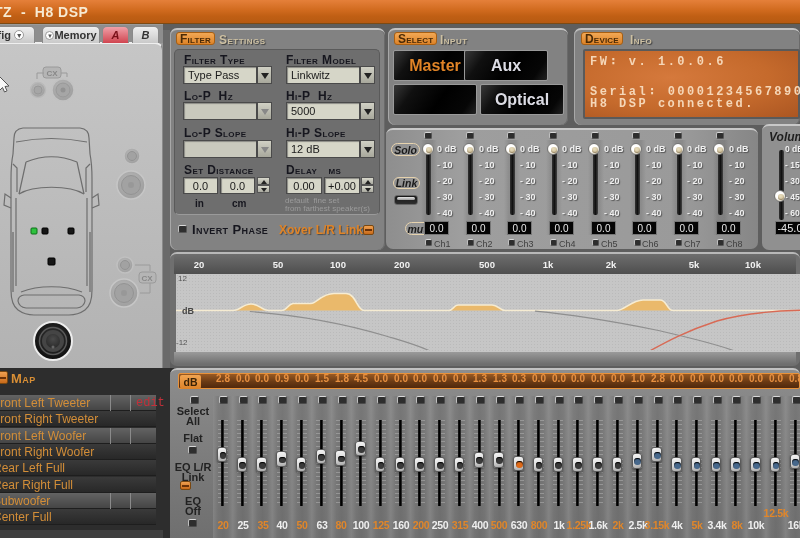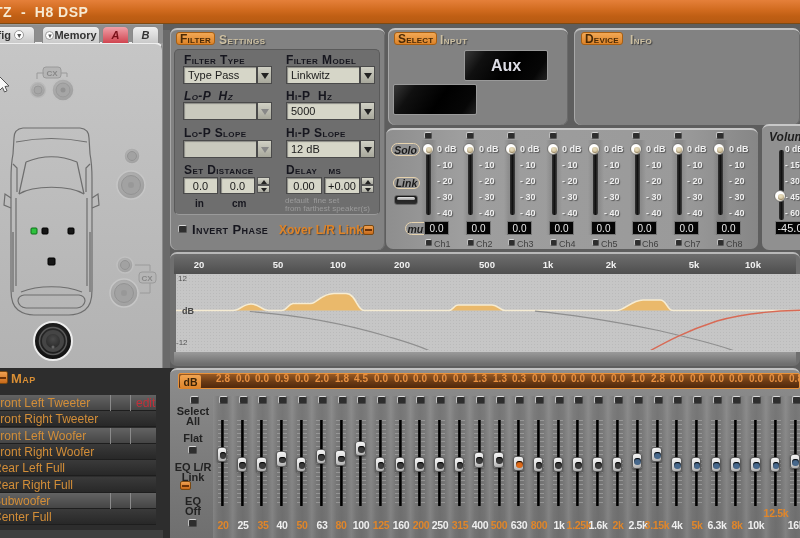--- a/index.html
+++ b/index.html
@@ -164,21 +164,21 @@
   <div id="filterpanel" class="panel">
     <div class="tag" style="left:6px;top:2px;">Filter</div>
     <div class="tagword" style="left:49px;top:3px;">Settings</div>
     <div id="filterinner">
       <div class="flabel" style="left:9px;top:5px;">Filter Type</div>
       <div class="flabel" style="left:111px;top:5px;">Filter Model</div>
       <div class="dd" style="left:8px;top:16px;width:74px;">Type Pass</div>
         <div class="ddbtn" style="left:82px;top:16px;"></div>
       <div class="dd" style="left:111px;top:16px;width:74px;">Linkwitz</div>
         <div class="ddbtn" style="left:185px;top:16px;"></div>
-      <div class="flabel" style="left:9px;top:41px;font-style:italic;">Lo-P&nbsp; Hz</div>
+      <div class="flabel" style="left:9px;top:41px;">Lo-P&nbsp; Hz</div>
       <div class="flabel" style="left:111px;top:41px;">Hi-P&nbsp; Hz</div>
       <div class="dd" style="left:8px;top:52px;width:74px;background:#c9c9bd;"></div>
         <div class="ddbtn dis" style="left:82px;top:52px;"></div>
       <div class="dd" style="left:111px;top:52px;width:74px;">5000</div>
         <div class="ddbtn" style="left:185px;top:52px;"></div>
       <div class="flabel" style="left:9px;top:78px;">Lo-P Slope</div>
       <div class="flabel" style="left:111px;top:78px;">Hi-P Slope</div>
       <div class="dd" style="left:8px;top:90px;width:74px;background:#c9c9bd;"></div>
         <div class="ddbtn dis" style="left:82px;top:90px;"></div>
       <div class="dd" style="left:111px;top:90px;width:74px;">12 dB</div>
@@ -204,26 +204,33 @@
     <div class="checkbox" style="left:8px;top:195px;"></div>
     <div class="flabel" style="left:22px;top:194px;font-size:13px;">Invert Phase</div>
     <div style="position:absolute;left:109px;top:193px;color:#e08427;font-weight:bold;font-size:12px;text-shadow:1px 1px 1px #4a4a4a;">Xover L/R Link</div>
     <div style="position:absolute;left:193px;top:195px;width:11px;height:10px;background:linear-gradient(#f0a050,#c86a1a);border:1px solid #7a4810;border-radius:2px;">
         <div style="position:absolute;left:1px;top:3px;width:7px;height:2px;background:#6a3208;"></div>
       </div>
   </div>
   <div id="selectpanel" class="panel">
     <div class="tag" style="left:6px;top:2px;">Select</div>
     <div class="tagword" style="left:52px;top:3px;">Input</div>
+    <div class="inbtn" style="left:5px;top:20px;color:#e08427;">Master</div>
     <div class="inbtn" style="left:76px;top:20px;">Aux</div>
     <div class="inbtn" style="left:5px;top:54px;"></div>
+    <div class="inbtn" style="left:92px;top:54px;">Optical</div>
   </div>
   <div id="devicepanel" class="panel">
     <div class="tag" style="left:7px;top:2px;">Device</div>
     <div class="tagword" style="left:56px;top:3px;">Info</div>
+    <div id="lcd">
+      <div style="left:5px;top:3px;">FW∶ v. 1.0.0.6</div>
+      <div style="left:5px;top:33px;">Serial∶ 00001234567890</div>
+      <div style="left:5px;top:46px;">H8 DSP connected.</div>
+    </div>
   </div>
   <div id="chpanel" class="abs">
       <div style="position:absolute;left:35px;top:10px;width:16px;height:95px;background:linear-gradient(90deg,rgba(0,0,0,0),rgba(0,0,0,0.10) 30%,rgba(0,0,0,0.10) 70%,rgba(0,0,0,0));"></div>
       <div style="position:absolute;left:77px;top:10px;width:16px;height:95px;background:linear-gradient(90deg,rgba(0,0,0,0),rgba(0,0,0,0.10) 30%,rgba(0,0,0,0.10) 70%,rgba(0,0,0,0));"></div>
       <div style="position:absolute;left:118px;top:10px;width:16px;height:95px;background:linear-gradient(90deg,rgba(0,0,0,0),rgba(0,0,0,0.10) 30%,rgba(0,0,0,0.10) 70%,rgba(0,0,0,0));"></div>
       <div style="position:absolute;left:160px;top:10px;width:16px;height:95px;background:linear-gradient(90deg,rgba(0,0,0,0),rgba(0,0,0,0.10) 30%,rgba(0,0,0,0.10) 70%,rgba(0,0,0,0));"></div>
       <div style="position:absolute;left:202px;top:10px;width:16px;height:95px;background:linear-gradient(90deg,rgba(0,0,0,0),rgba(0,0,0,0.10) 30%,rgba(0,0,0,0.10) 70%,rgba(0,0,0,0));"></div>
       <div style="position:absolute;left:244px;top:10px;width:16px;height:95px;background:linear-gradient(90deg,rgba(0,0,0,0),rgba(0,0,0,0.10) 30%,rgba(0,0,0,0.10) 70%,rgba(0,0,0,0));"></div>
       <div style="position:absolute;left:285px;top:10px;width:16px;height:95px;background:linear-gradient(90deg,rgba(0,0,0,0),rgba(0,0,0,0.10) 30%,rgba(0,0,0,0.10) 70%,rgba(0,0,0,0));"></div>
       <div style="position:absolute;left:327px;top:10px;width:16px;height:95px;background:linear-gradient(90deg,rgba(0,0,0,0),rgba(0,0,0,0.10) 30%,rgba(0,0,0,0.10) 70%,rgba(0,0,0,0));"></div>
@@ -363,21 +370,21 @@
   <div id="mappanel" class="abs">
       <div style="position:absolute;left:0;top:162px;width:163px;height:8px;background:#3f3f3f;"></div>
     <div style="position:absolute;left:-4px;top:3px;width:12px;height:13px;background:linear-gradient(#f0a050,#c86a1a);border:1px solid #7a4810;border-radius:2px;">
         <div style="position:absolute;left:2px;top:5px;width:7px;height:2px;background:#6a3208;"></div>
       </div>
     <div style="position:absolute;left:11px;top:3px;color:#d98f35;font-size:13px;font-weight:bold;font-variant:small-caps;letter-spacing:0.5px;">Map</div>
     <div class="maprow" style="top:27px;background:linear-gradient(#636363,#454545);">
         <span style="position:absolute;left:-7px;white-space:nowrap;">Front Left Tweeter</span>
         <span style="position:absolute;left:110px;top:0;width:1px;height:16px;background:#8a8a8a;"></span>
         <span style="position:absolute;left:130px;top:0;width:1px;height:16px;background:#8a8a8a;"></span>
-        <span style="position:absolute;left:136px;color:#c2303a;font-size:12px;">edit</span>
+        <span style="position:absolute;left:136px;color:#c2303a;font-size:12px;font-family:Liberation Mono, monospace;">edit</span>
       </div>
     <div class="maprow" style="top:43px;background:linear-gradient(#3a3a3a,#282828);">
         <span style="position:absolute;left:-7px;white-space:nowrap;">Front Right Tweeter</span>
       </div>
     <div class="maprow" style="top:60px;background:linear-gradient(#636363,#454545);">
         <span style="position:absolute;left:-7px;white-space:nowrap;">Front Left Woofer</span>
         <span style="position:absolute;left:110px;top:0;width:1px;height:16px;background:#8a8a8a;"></span>
         <span style="position:absolute;left:130px;top:0;width:1px;height:16px;background:#8a8a8a;"></span>
       </div>
     <div class="maprow" style="top:76px;background:linear-gradient(#3a3a3a,#282828);">
@@ -426,21 +433,21 @@
     <div style="position:absolute;left:106.8px;top:50px;width:10px;height:86px;background:repeating-linear-gradient(#b0b0b0 0px,#b0b0b0 1px,transparent 1px,transparent 4.3px);opacity:.55;"></div>
     <div class="strack" style="left:110px;top:50px;height:86px;"></div>
     <div class="shandle" style="left:106.0px;top:81.3px;"></div>
     <div class="freq " style="left:94px;bottom:7px;">40</div>
     <div class="dbval" style="left:120px;">0.0</div>
     <div class="eqcb" style="left:128px;top:26px;"></div>
     <div style="position:absolute;left:126.5px;top:50px;width:10px;height:86px;background:repeating-linear-gradient(#b0b0b0 0px,#b0b0b0 1px,transparent 1px,transparent 4.3px);opacity:.55;"></div>
     <div class="strack" style="left:130px;top:50px;height:86px;"></div>
     <div class="shandle" style="left:125.8px;top:86.8px;"></div>
     <div class="freq o" style="left:114px;bottom:7px;">50</div>
-    <div class="dbval" style="left:140px;">2.0</div>
+    <div class="dbval" style="left:140px;">1.5</div>
     <div class="eqcb" style="left:148px;top:26px;"></div>
     <div style="position:absolute;left:146.2px;top:50px;width:10px;height:86px;background:repeating-linear-gradient(#b0b0b0 0px,#b0b0b0 1px,transparent 1px,transparent 4.3px);opacity:.55;"></div>
     <div class="strack" style="left:150px;top:50px;height:86px;"></div>
     <div class="shandle" style="left:145.5px;top:78.5px;"></div>
     <div class="freq " style="left:134px;bottom:7px;">63</div>
     <div class="dbval" style="left:160px;">1.8</div>
     <div class="eqcb" style="left:168px;top:26px;"></div>
     <div style="position:absolute;left:166.0px;top:50px;width:10px;height:86px;background:repeating-linear-gradient(#b0b0b0 0px,#b0b0b0 1px,transparent 1px,transparent 4.3px);opacity:.55;"></div>
     <div class="strack" style="left:170px;top:50px;height:86px;"></div>
     <div class="shandle" style="left:165.2px;top:80.3px;"></div>
@@ -551,21 +558,21 @@
     <div class="eqcb" style="left:523px;top:26px;"></div>
     <div style="position:absolute;left:521.5px;top:50px;width:10px;height:86px;background:repeating-linear-gradient(#b0b0b0 0px,#b0b0b0 1px,transparent 1px,transparent 4.3px);opacity:.55;"></div>
     <div class="strack" style="left:525px;top:50px;height:86px;"></div>
     <div class="shandle blue" style="left:520.8px;top:86.8px;"></div>
     <div class="freq o" style="left:509px;bottom:7px;">5k</div>
     <div class="dbval" style="left:535px;">0.0</div>
     <div class="eqcb" style="left:543px;top:26px;"></div>
     <div style="position:absolute;left:541.2px;top:50px;width:10px;height:86px;background:repeating-linear-gradient(#b0b0b0 0px,#b0b0b0 1px,transparent 1px,transparent 4.3px);opacity:.55;"></div>
     <div class="strack" style="left:545px;top:50px;height:86px;"></div>
     <div class="shandle blue" style="left:540.5px;top:86.8px;"></div>
-    <div class="freq " style="left:529px;bottom:7px;">6.3k</div>
+    <div class="freq " style="left:529px;bottom:7px;">3.4k</div>
     <div class="dbval" style="left:554px;">0.0</div>
     <div class="eqcb" style="left:562px;top:26px;"></div>
     <div style="position:absolute;left:561.0px;top:50px;width:10px;height:86px;background:repeating-linear-gradient(#b0b0b0 0px,#b0b0b0 1px,transparent 1px,transparent 4.3px);opacity:.55;"></div>
     <div class="strack" style="left:564px;top:50px;height:86px;"></div>
     <div class="shandle blue" style="left:560.2px;top:86.8px;"></div>
     <div class="freq o" style="left:549px;bottom:7px;">8k</div>
     <div class="dbval" style="left:574px;">0.0</div>
     <div class="eqcb" style="left:582px;top:26px;"></div>
     <div style="position:absolute;left:580.8px;top:50px;width:10px;height:86px;background:repeating-linear-gradient(#b0b0b0 0px,#b0b0b0 1px,transparent 1px,transparent 4.3px);opacity:.55;"></div>
     <div class="strack" style="left:584px;top:50px;height:86px;"></div>

